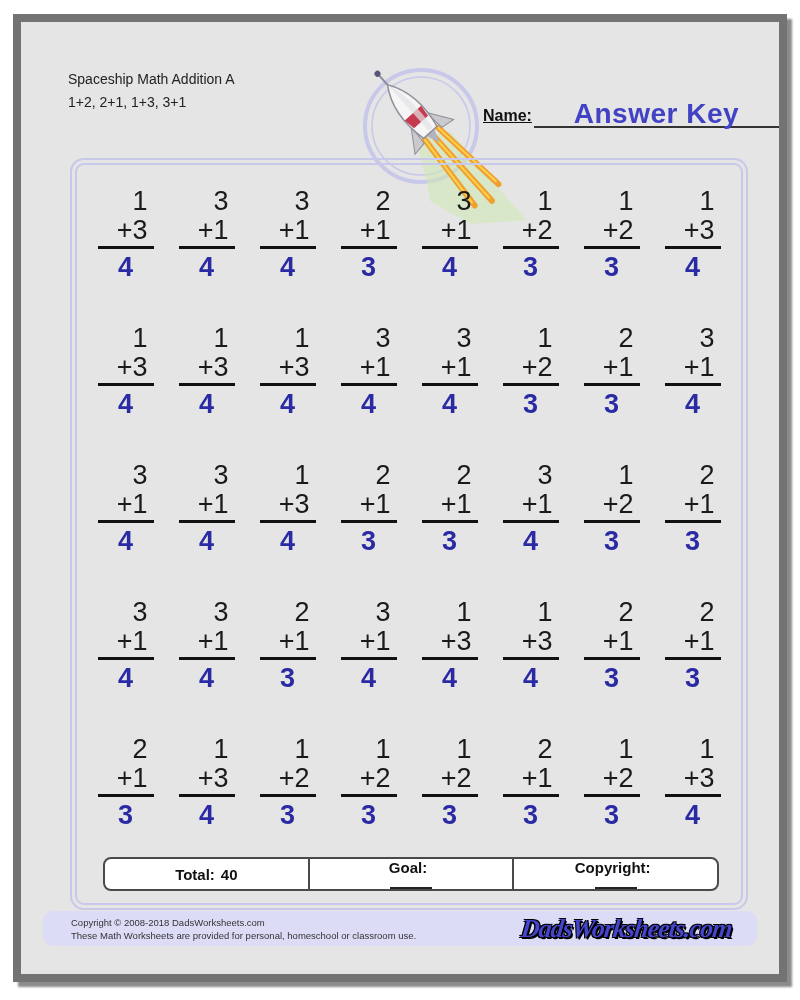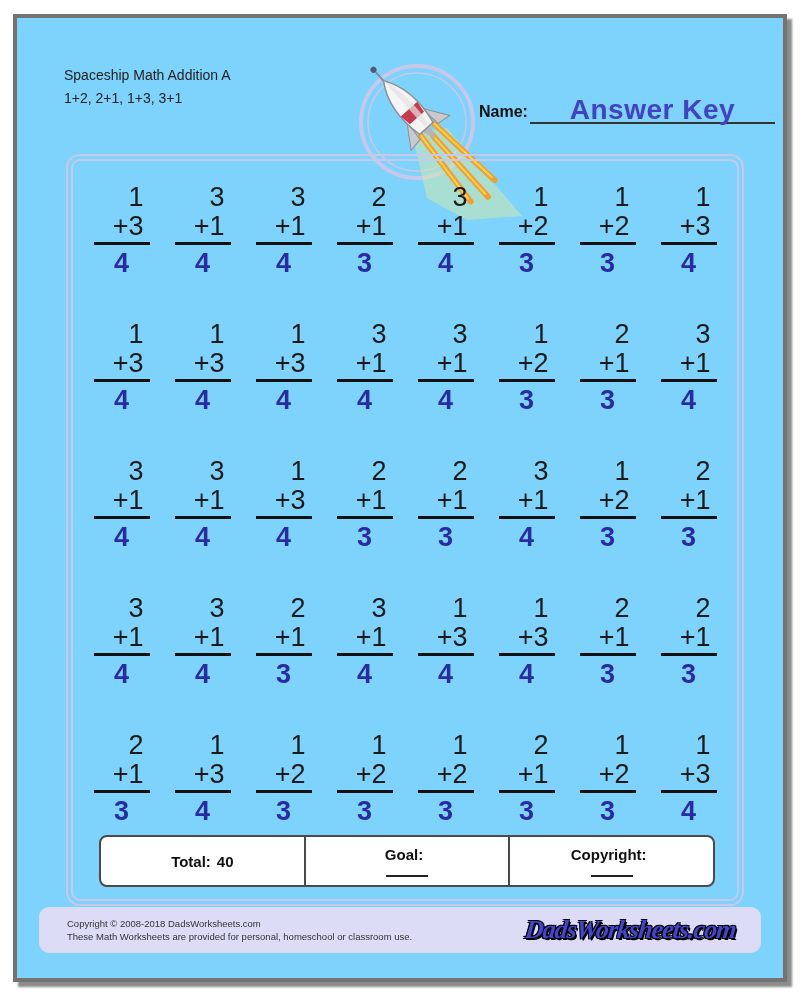--- a/index.html
+++ b/index.html
@@ -8,56 +8,56 @@
     --frame-purple:#c8c8ea;
     --footer-lavender:#dcdcf7;
     --flame-orange:#f0a030;
     --ink:#1a1a1a;
   }
   *{margin:0;padding:0;box-sizing:border-box;}
   html,body{width:800px;height:1000px;background:#ffffff;
     font-family:"Liberation Sans","DejaVu Sans",sans-serif;color:var(--ink);}
   .page{
     position:absolute;left:13px;top:14px;width:774px;height:968px;
-    background:#7dd3fc;border:4px solid #737373;
+    background:#e5e5e5;border:8px solid #737373;
     box-shadow:5px 5px 2px rgba(110,110,110,.8);
   }
   
   .header-info{position:absolute;left:47px;top:46px;font-size:14px;line-height:23px;color:#222;}
   .rocket-wrap{position:absolute;left:300px;top:30px;width:230px;height:170px;pointer-events:none;}
   .name-area{position:absolute;left:462px;top:72px;width:296px;display:flex;align-items:flex-end;}
-  .name-label{font-size:16px;font-weight:bold;color:#111;padding-bottom:3px;}
+  .name-label{font-size:16px;font-weight:bold;color:#111;padding-bottom:3px;text-decoration:underline;}
   .name-line{flex:1;border-bottom:2px solid #333;text-align:center;margin-left:2px;}
   .name-value{font-size:28px;font-weight:bold;color:var(--answer-key-blue);letter-spacing:.5px;position:relative;top:4px;margin-top:33px;}
   
   .frame{
     position:absolute;left:49px;top:136px;width:678px;height:752px;
     border:7px double var(--frame-purple);border-radius:14px;
   }
   .grid{
     position:absolute;left:8px;right:8px;top:22px;
     display:grid;grid-template-columns:repeat(8,1fr);row-gap:41px;
   }
   .problem{width:56px;margin:0 auto;}
   .op{font-size:27px;line-height:29px;text-align:right;padding-right:6px;color:var(--ink);}
   .rule{border-bottom:3px solid #111;margin-top:1px;}
   .answer{font-size:27px;line-height:32px;font-weight:bold;text-align:center;color:var(--answer-blue);padding-top:2px;}
   
   .stats{
-    position:absolute;left:26px;right:22px;bottom:12px;height:52px;
+    position:absolute;left:26px;right:22px;bottom:12px;height:34px;
     border:2px solid #4a4a4a;border-radius:8px;display:flex;background:#fff;
   }
   .stat-cell{flex:1;display:flex;align-items:center;justify-content:center;
     font-size:15px;font-weight:bold;color:#111;}
   .stat-cell + .stat-cell{border-left:2px solid #4a4a4a;flex-direction:column;}
   .stat-label{margin-right:6px;}
   .stat-blank{display:inline-block;width:42px;border-bottom:2px solid #222;height:14px;}
   
   .footer{
-    position:absolute;left:22px;right:22px;top:889px;height:46px;
+    position:absolute;left:22px;right:22px;top:889px;height:35px;
     background:var(--footer-lavender);border-radius:10px;
     display:flex;align-items:center;justify-content:space-between;
     padding:0 26px 0 28px;
   }
   .copyright{font-size:9.5px;line-height:13px;color:#333;}
   .logo{
     font-family:"Liberation Serif","DejaVu Serif",serif;
     font-style:italic;font-weight:bold;font-size:26px;color:#4444cc;
     transform:skewX(-6deg);
     text-shadow:1px 1px 0 #000,-1px 1px 0 #000,1px -1px 0 #000,-1px -1px 0 #000,2px 2px 0 #000;

